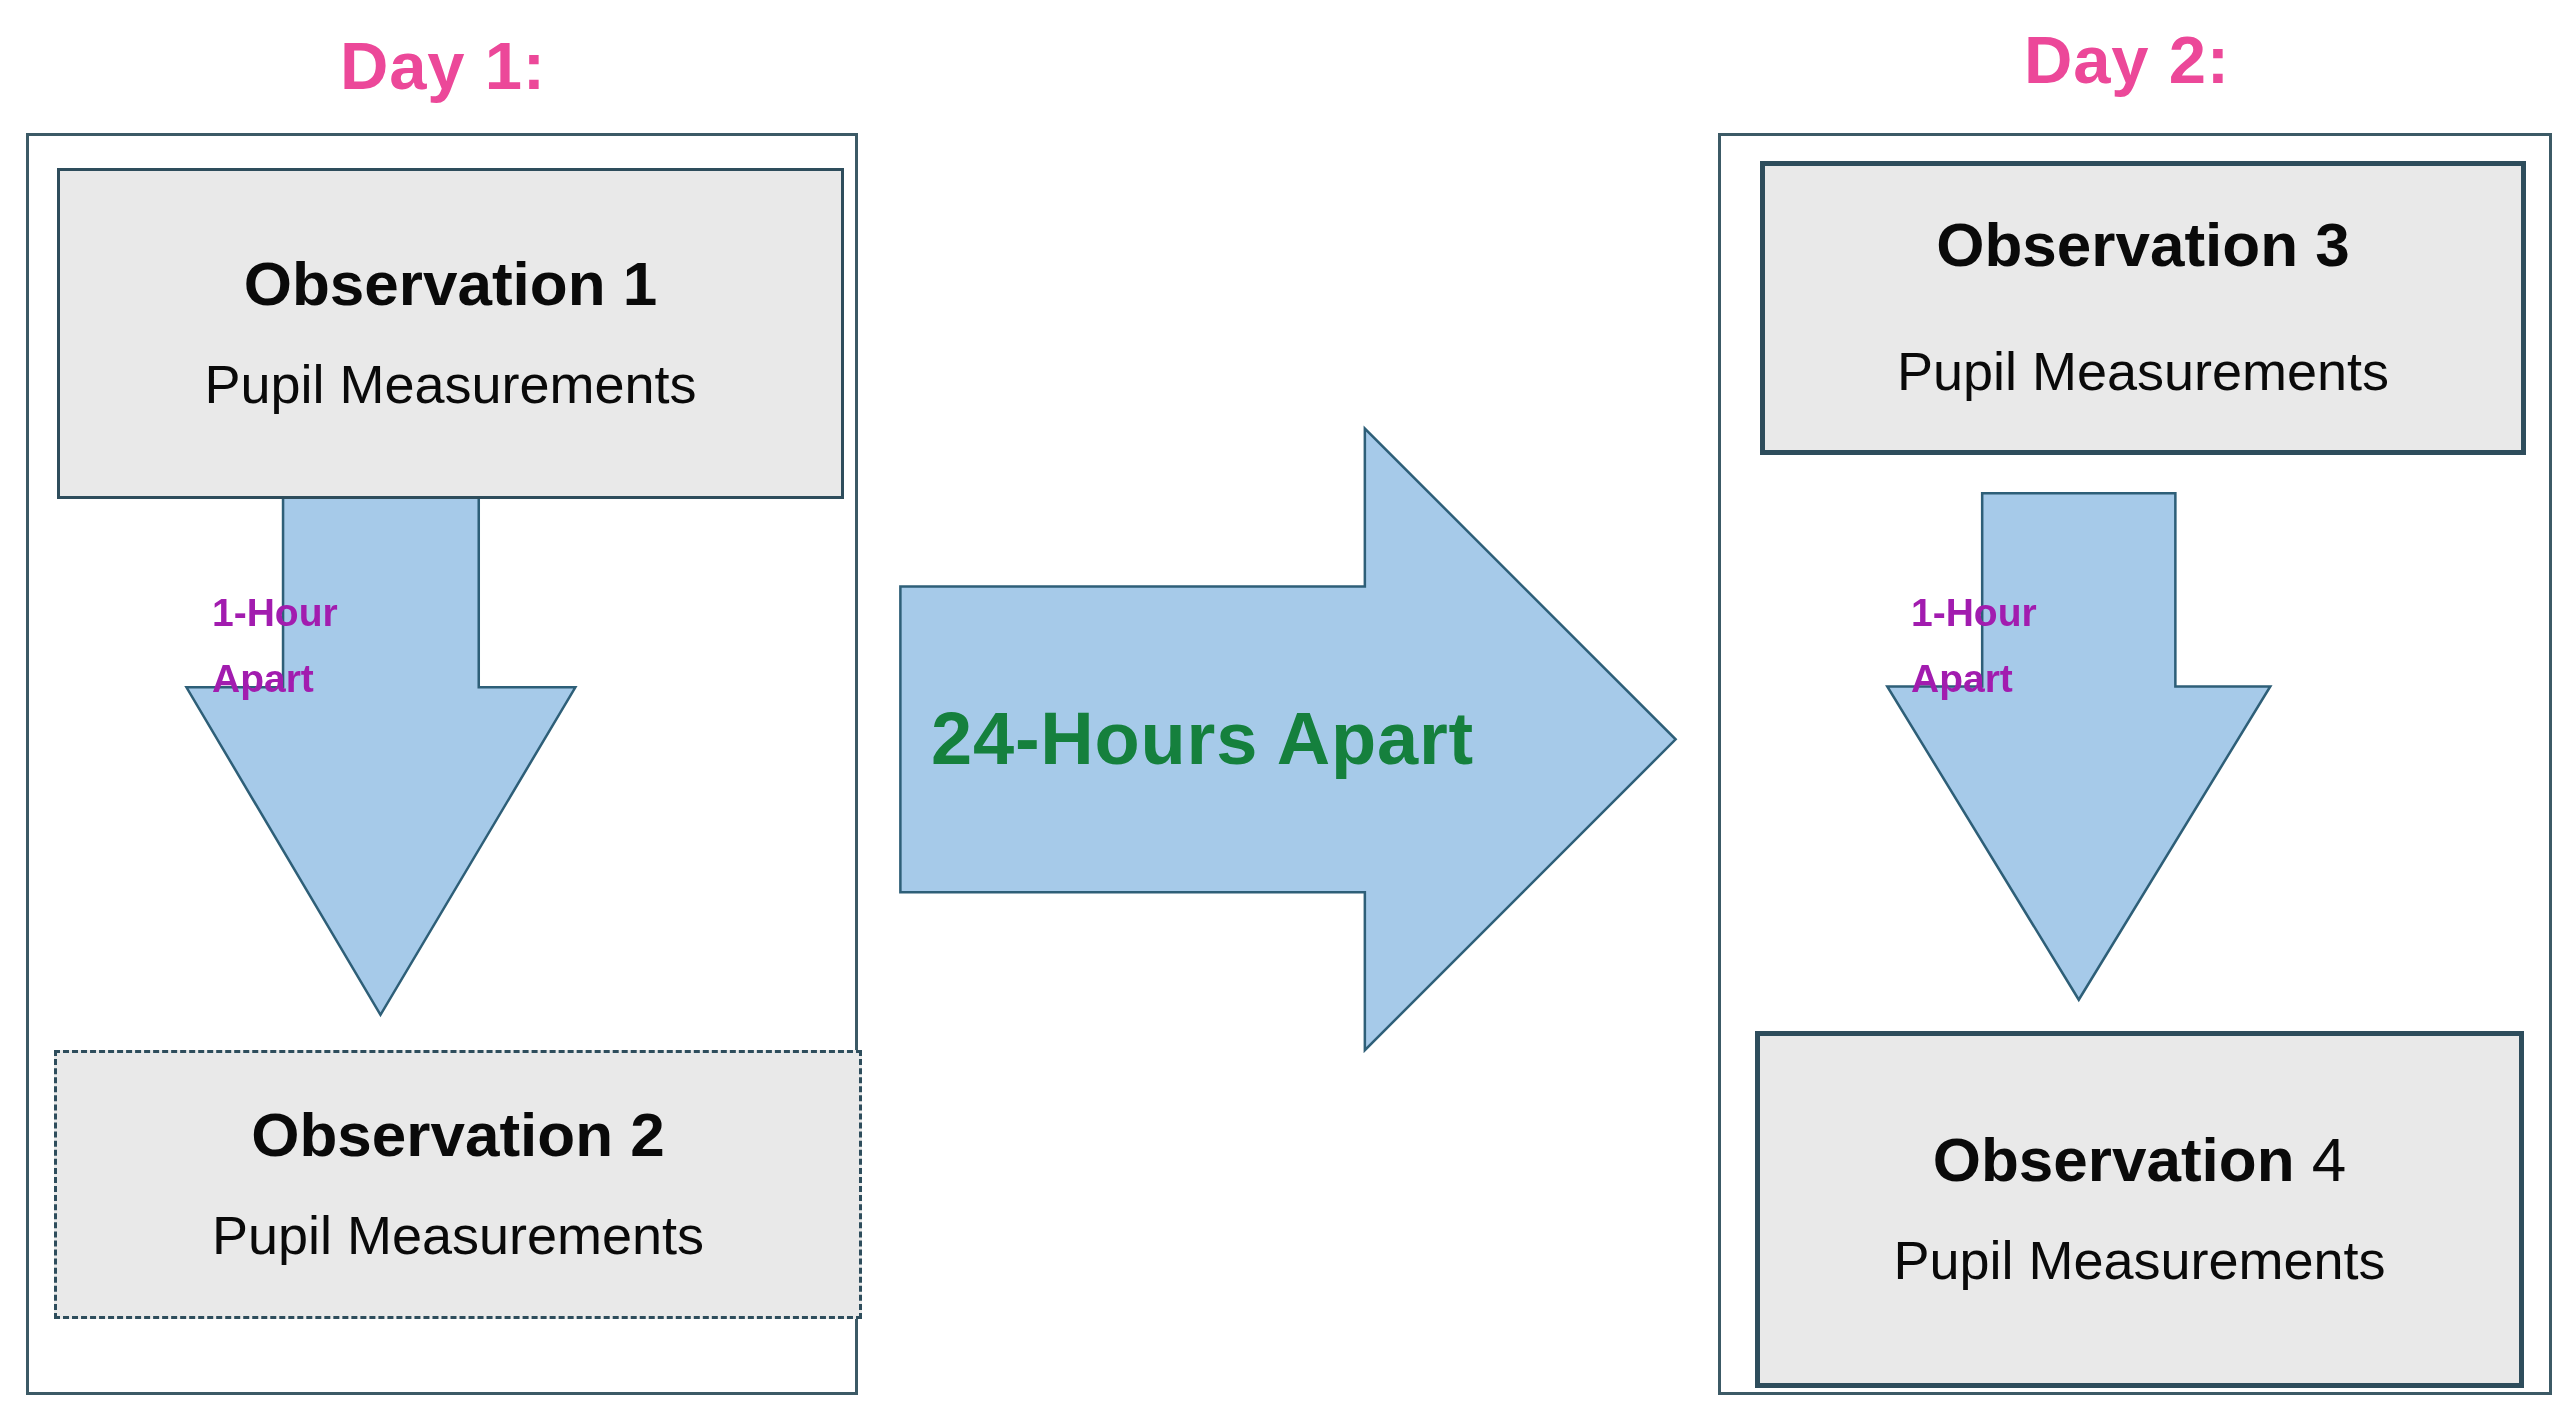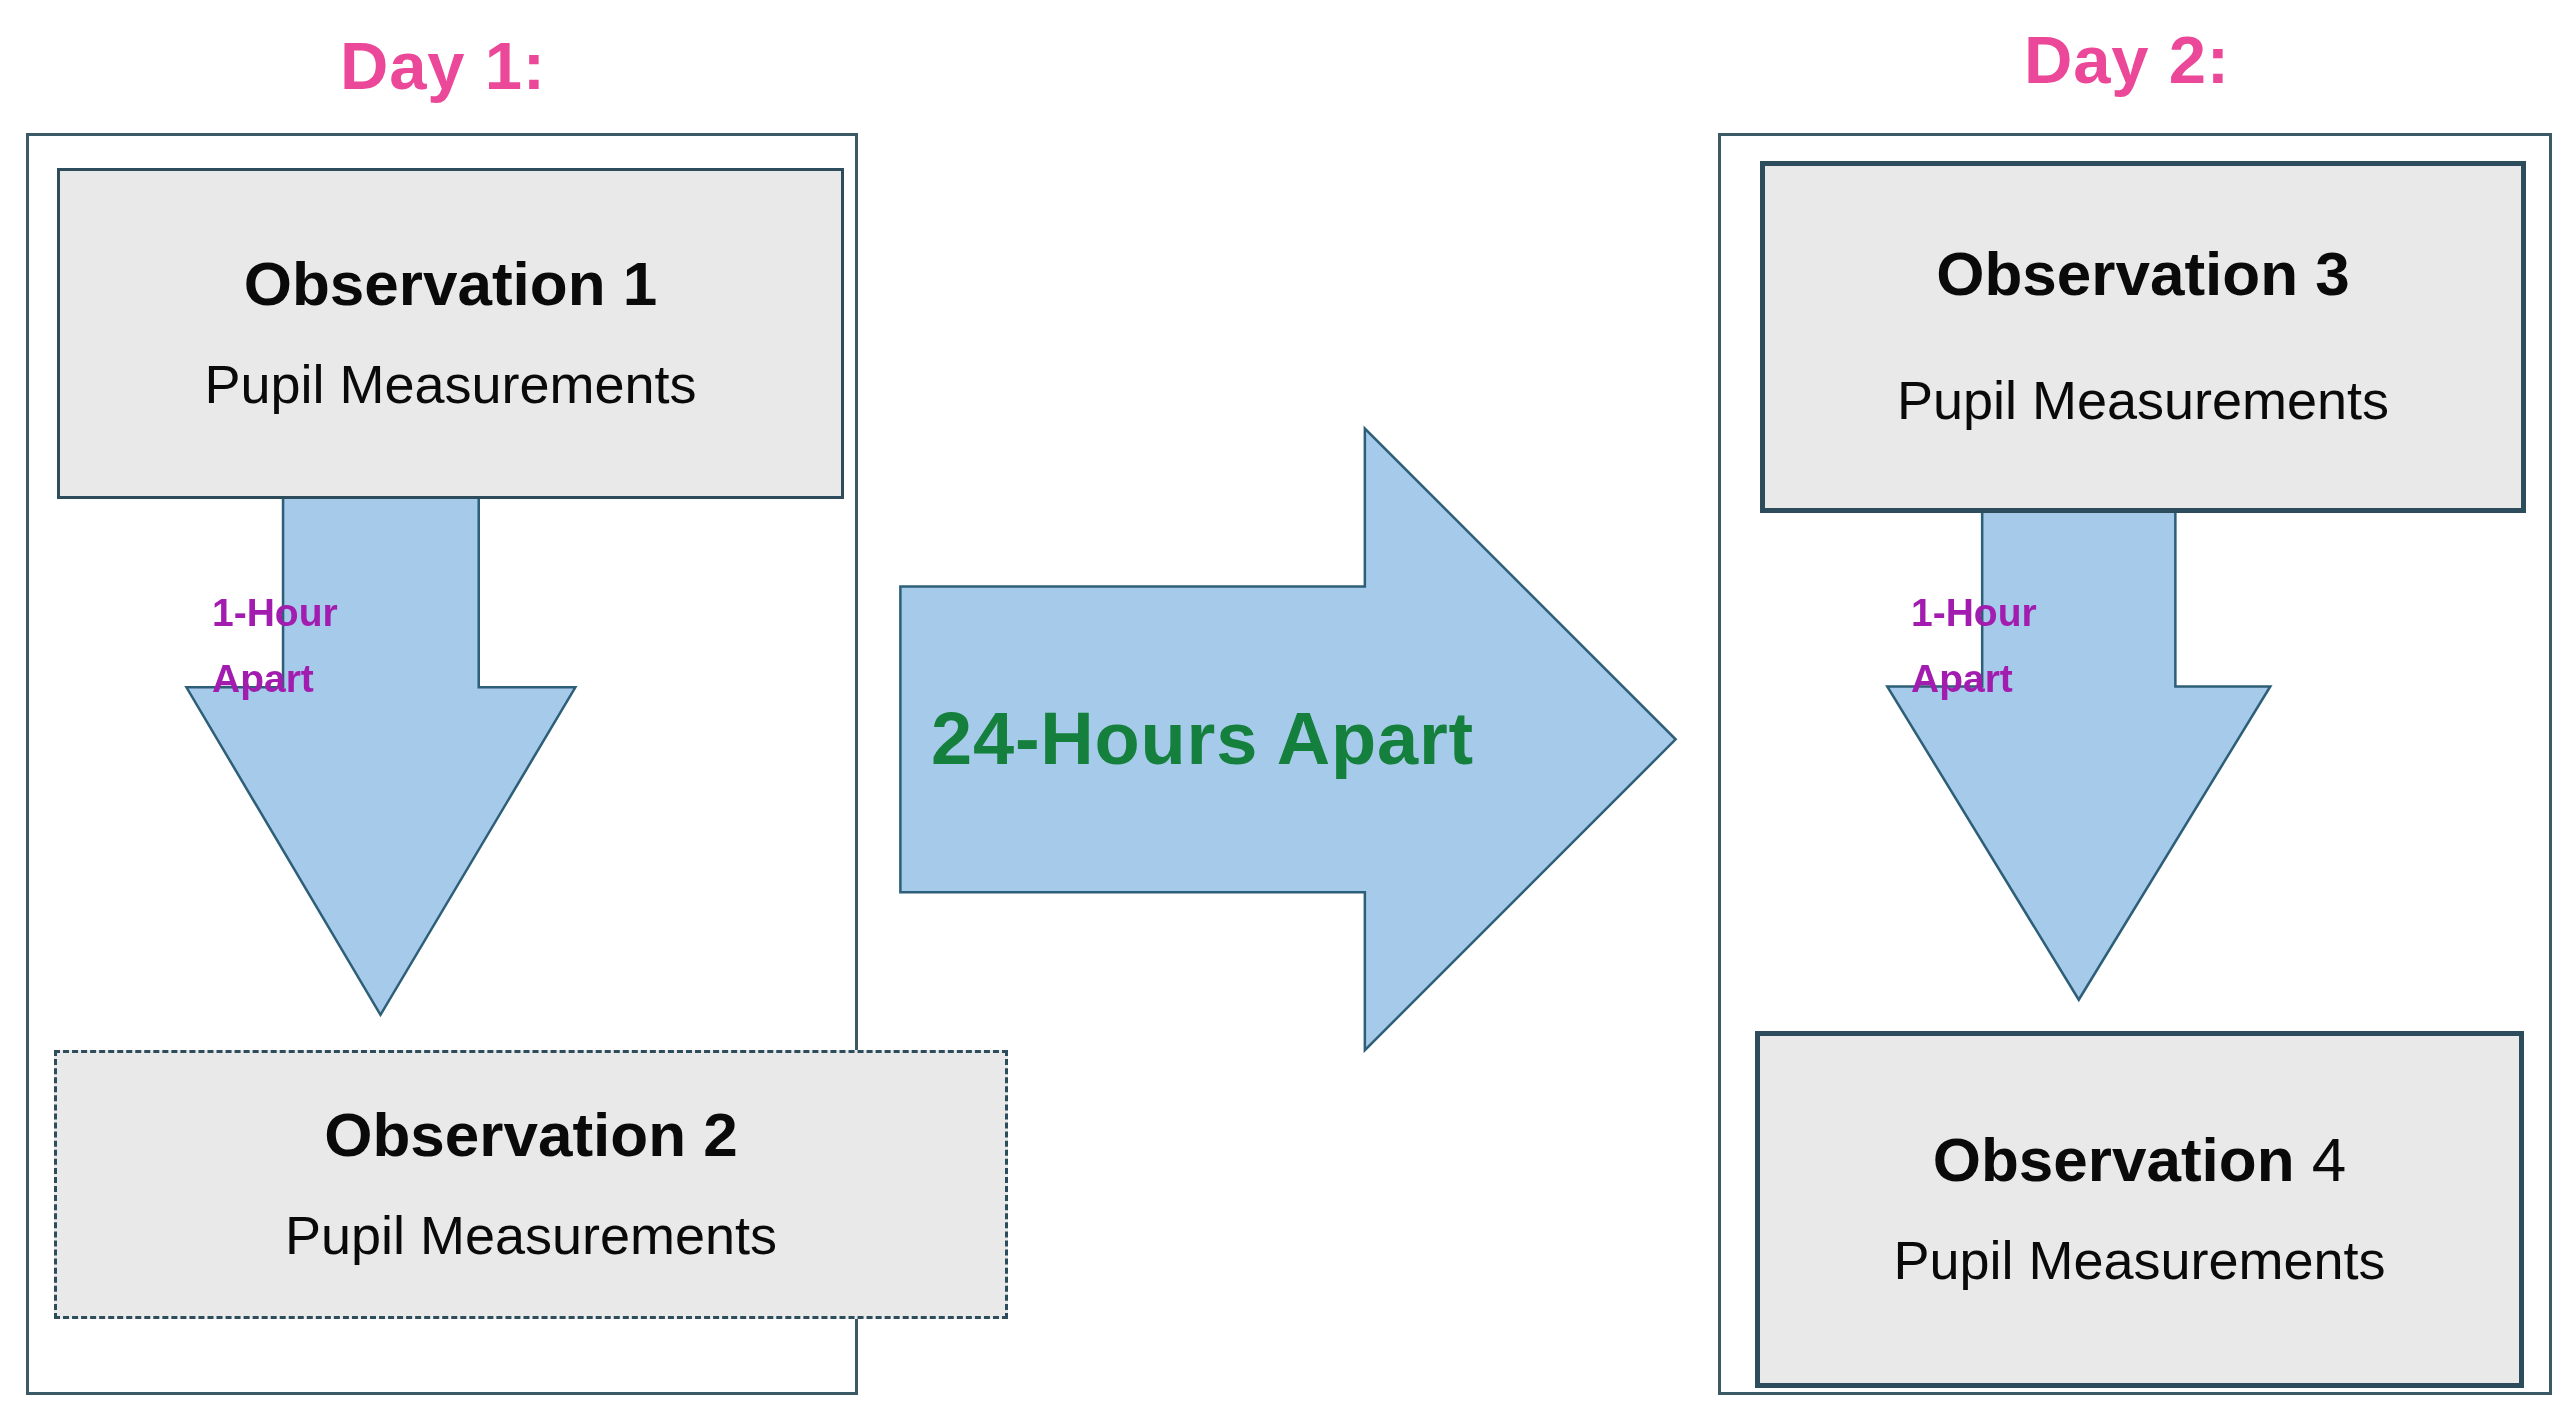--- a/index.html
+++ b/index.html
@@ -23,22 +23,22 @@
 
   .obs-box{
     position:absolute;box-sizing:border-box;background:#e9e9e9;
     border:3.4px solid #2e4d5c;
     display:flex;flex-direction:column;align-items:center;justify-content:center;
     text-align:center;
   }
   .obs-box.thick{border-width:5px;}
   .obs-box.dashed{border-style:dashed;}
   #obs1{left:57px;top:168px;width:787px;height:331px;}
-  #obs2{left:54px;top:1050px;width:954px;height:269px;}
-  #obs3{left:1760px;top:161px;width:766px;height:352px;gap:26px;}
+  #obs2{left:54px;top:1050px;width:808px;height:269px;}
+  #obs3{left:1760px;top:161px;width:766px;height:294px;gap:26px;}
   #obs4{left:1755px;top:1031px;width:769px;height:357px;}
 
   .obs-title{font-size:62px;font-weight:700;line-height:101px;white-space:nowrap;}
   .obs-title .num-regular{font-weight:400;}
   .obs-sub{font-size:54px;font-weight:400;line-height:101px;white-space:nowrap;}
 
   svg.arrows{position:absolute;left:0;top:0;width:2576px;height:1409px;}
   .arrow-shape{stroke:#2e5f78;stroke-width:3px;stroke-linejoin:miter;}
 
   .arrow-label-small{

